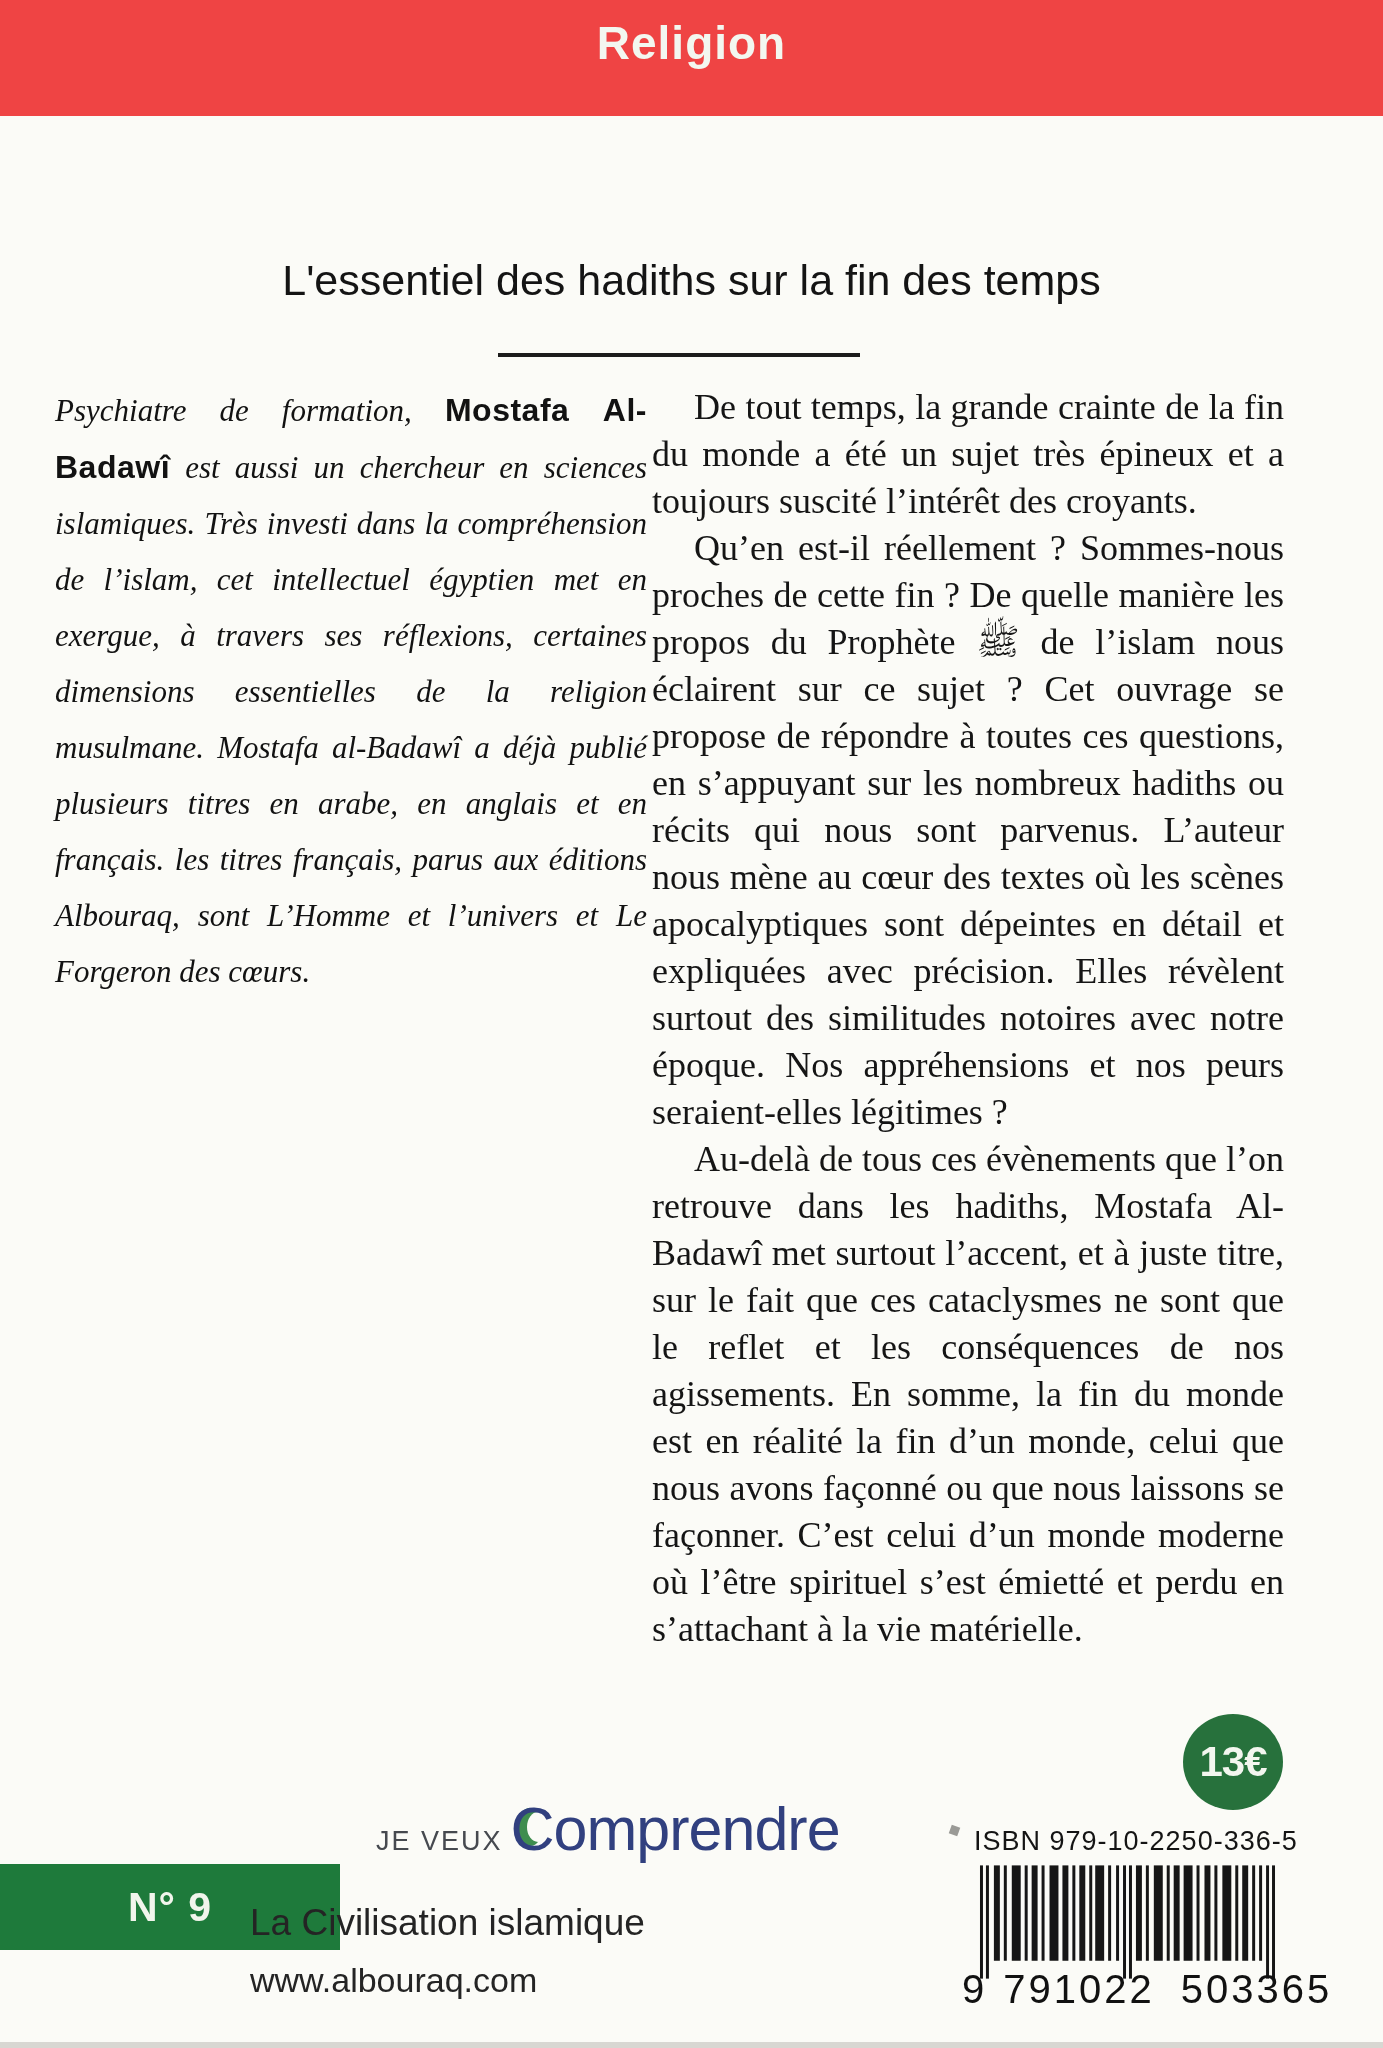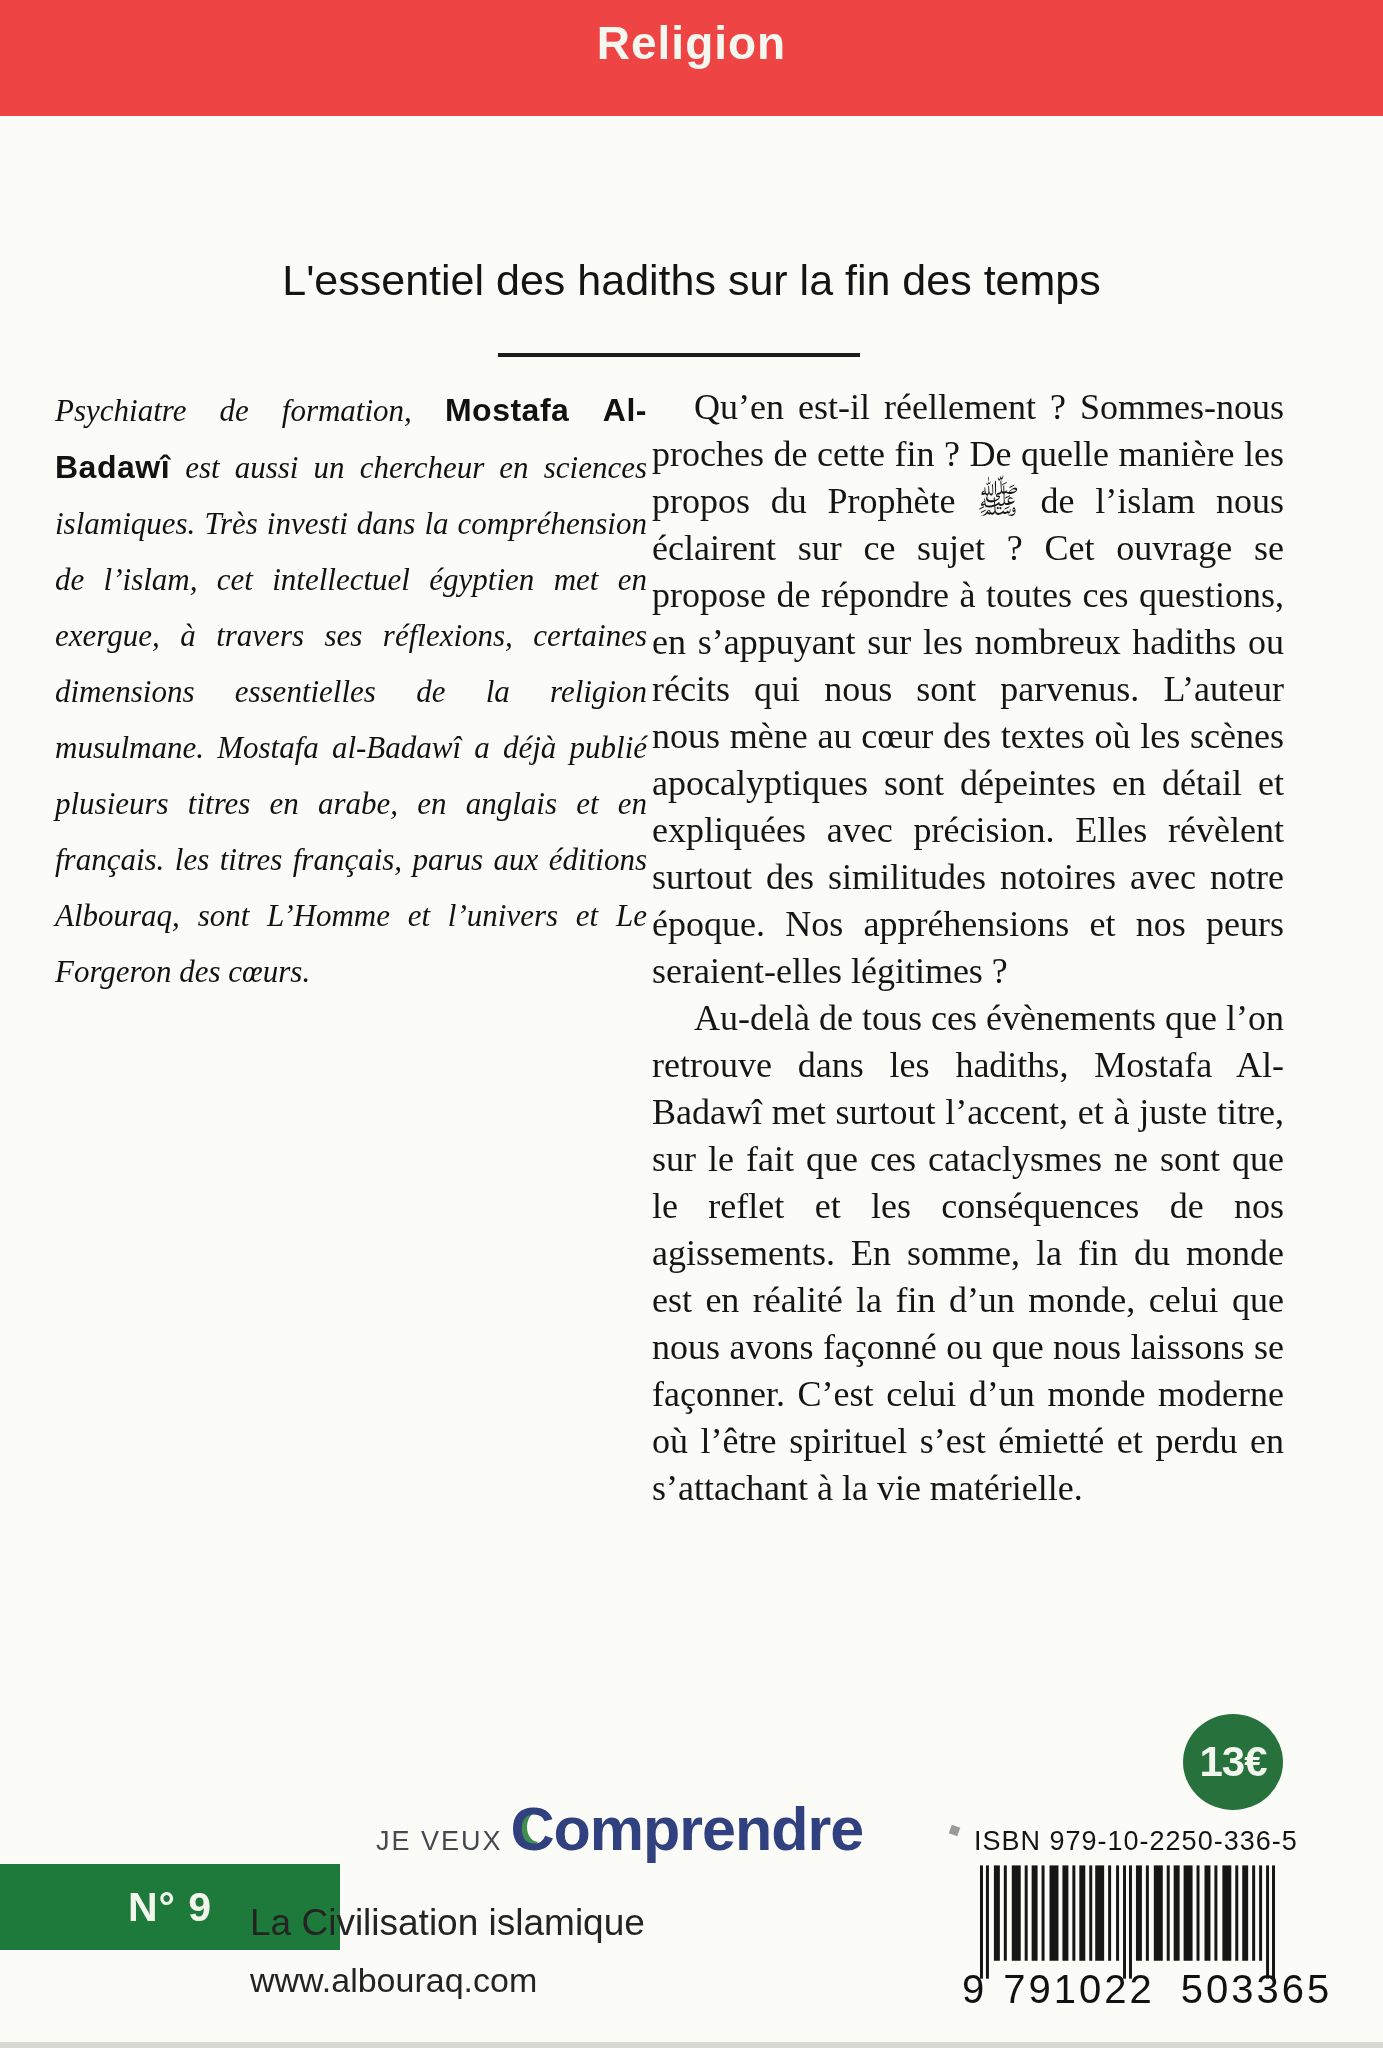--- a/index.html
+++ b/index.html
@@ -69,21 +69,21 @@
   .num-box span { color:#f1f5ec; font-size:41px; font-weight:700; letter-spacing:1px; }
 
   
   .logo-row {
     position:absolute; left:376px; top:1794px; display:flex; align-items:baseline;
   }
   .logo-prefix {
     font-size:27px; color:#46494f; letter-spacing:2px; font-weight:400;
   }
   .logo-word {
-    position:relative; margin-left:8px; font-size:61px; font-weight:700;
+    position:relative; margin-left:8px; font-size:61px; font-weight:400;
     color:#31407f; letter-spacing:-1px;
   }
   .logo-word .glyph { position:relative; z-index:1; }
   .crescent {
     position:absolute; left:6px; top:14px; width:26px; height:38px;
     background:#3f8d4f; border-radius:50%; z-index:0;
   }
   .crescent::after {
     content:""; position:absolute; left:10px; top:4px; width:22px; height:30px;
     background:#fbfbf7; border-radius:50%;
@@ -133,20 +133,21 @@
   </div>
 
   <div class="subtitle">L'essentiel des hadiths sur la fin des temps</div>
   <div class="rule"></div>
 
   <div class="col-left">
     <span>Psychiatre de formation, </span><span class="author-bold">Mostafa Al-Badawî</span><span> est aussi un chercheur en sciences islamiques. Très investi dans la compréhension de l’islam, cet intellectuel égyptien met en exergue, à travers ses réflexions, certaines dimensions essentielles de la religion musulmane. Mostafa al-Badawî a déjà publié plusieurs titres en arabe, en anglais et en français. les titres français, parus aux éditions Albouraq, sont L’Homme et l’univers et Le Forgeron des cœurs.</span>
   </div>
 
   <div class="col-right">
+    <p>De tout temps, la grande crainte de la fin du monde a été un sujet très épineux et a toujours suscité l’intérêt des croyants.</p>
     <p>Qu’en est-il réellement ? Sommes-nous proches de cette fin ? De quelle manière les propos du Prophète ﷺ de l’islam nous éclairent sur ce sujet ? Cet ouvrage se propose de répondre à toutes ces questions, en s’appuyant sur les nombreux hadiths ou récits qui nous sont parvenus. L’auteur nous mène au cœur des textes où les scènes apocalyptiques sont dépeintes en détail et expliquées avec précision. Elles révèlent surtout des similitudes notoires avec notre époque. Nos appréhensions et nos peurs seraient-elles légitimes ?</p>
     <p>Au-delà de tous ces évènements que l’on retrouve dans les hadiths, Mostafa Al-Badawî met surtout l’accent, et à juste titre, sur le fait que ces cataclysmes ne sont que le reflet et les conséquences de nos agissements. En somme, la fin du monde est en réalité la fin d’un monde, celui que nous avons façonné ou que nous laissons se façonner. C’est celui d’un monde moderne où l’être spirituel s’est émietté et perdu en s’attachant à la vie matérielle.</p>
   </div>
 
   <div class="price-badge">
     <span>13€</span>
   </div>
 
   <div class="num-box">
     <span>N° 9</span>

